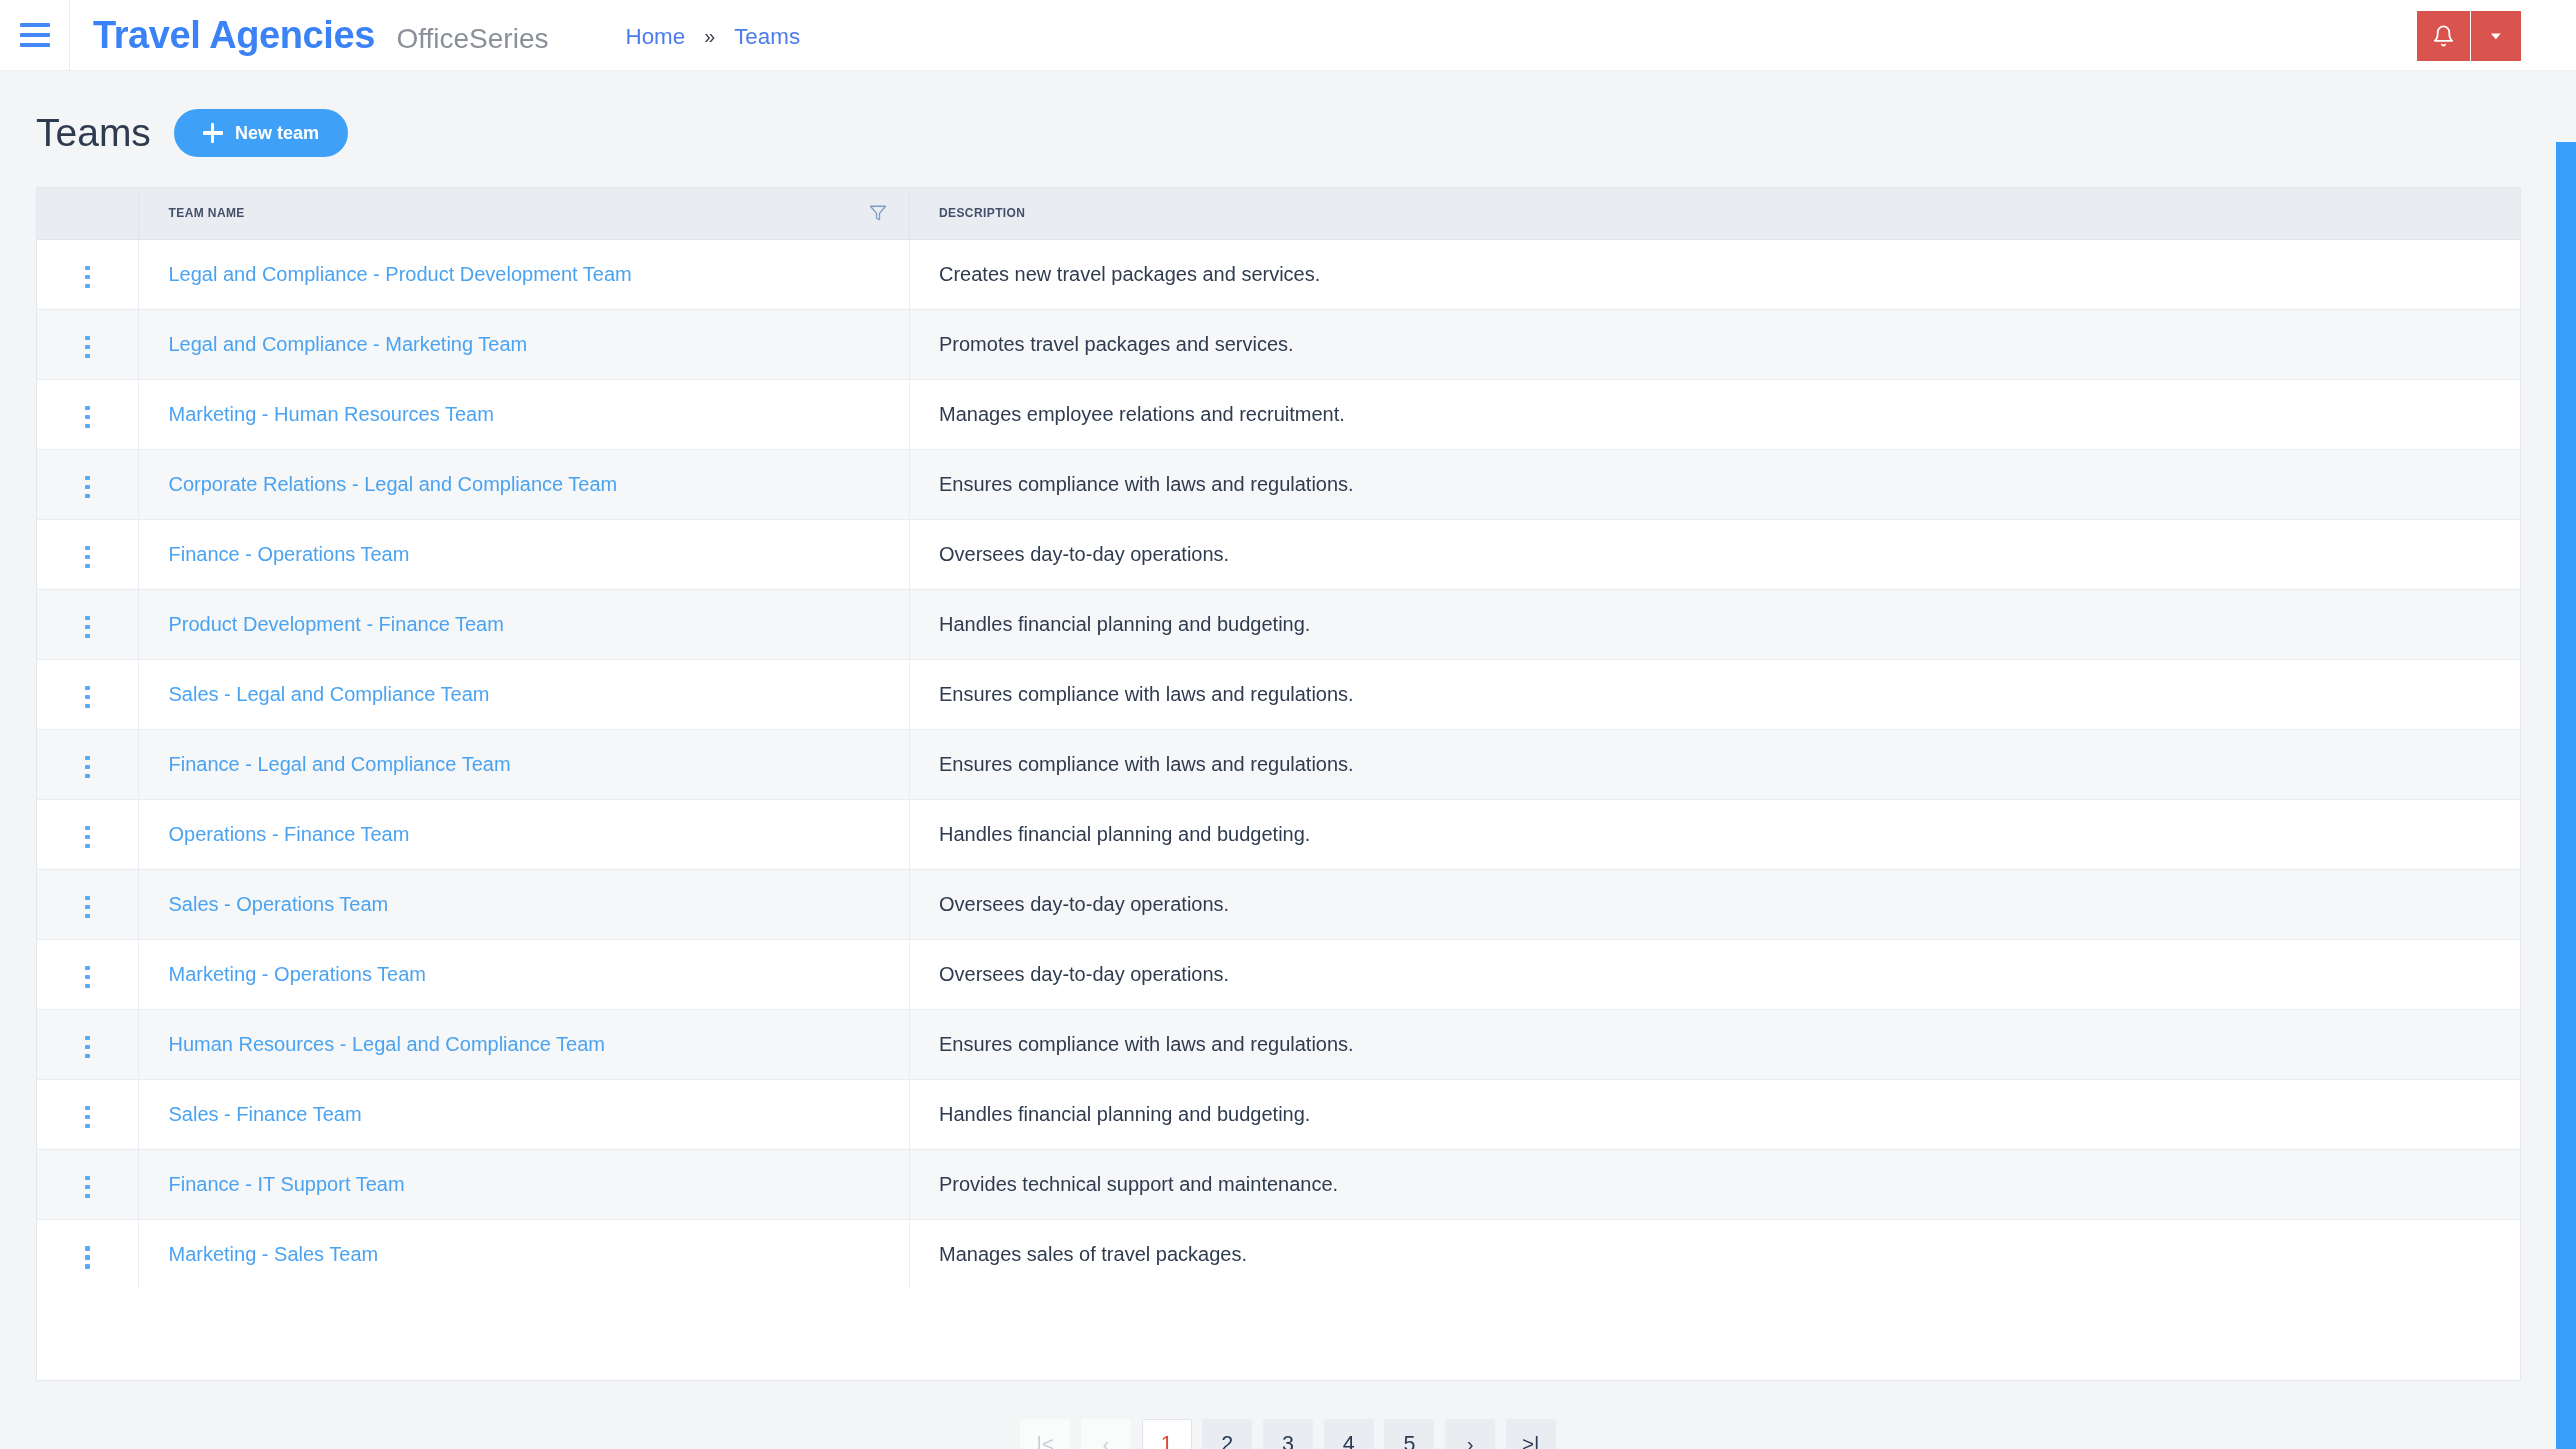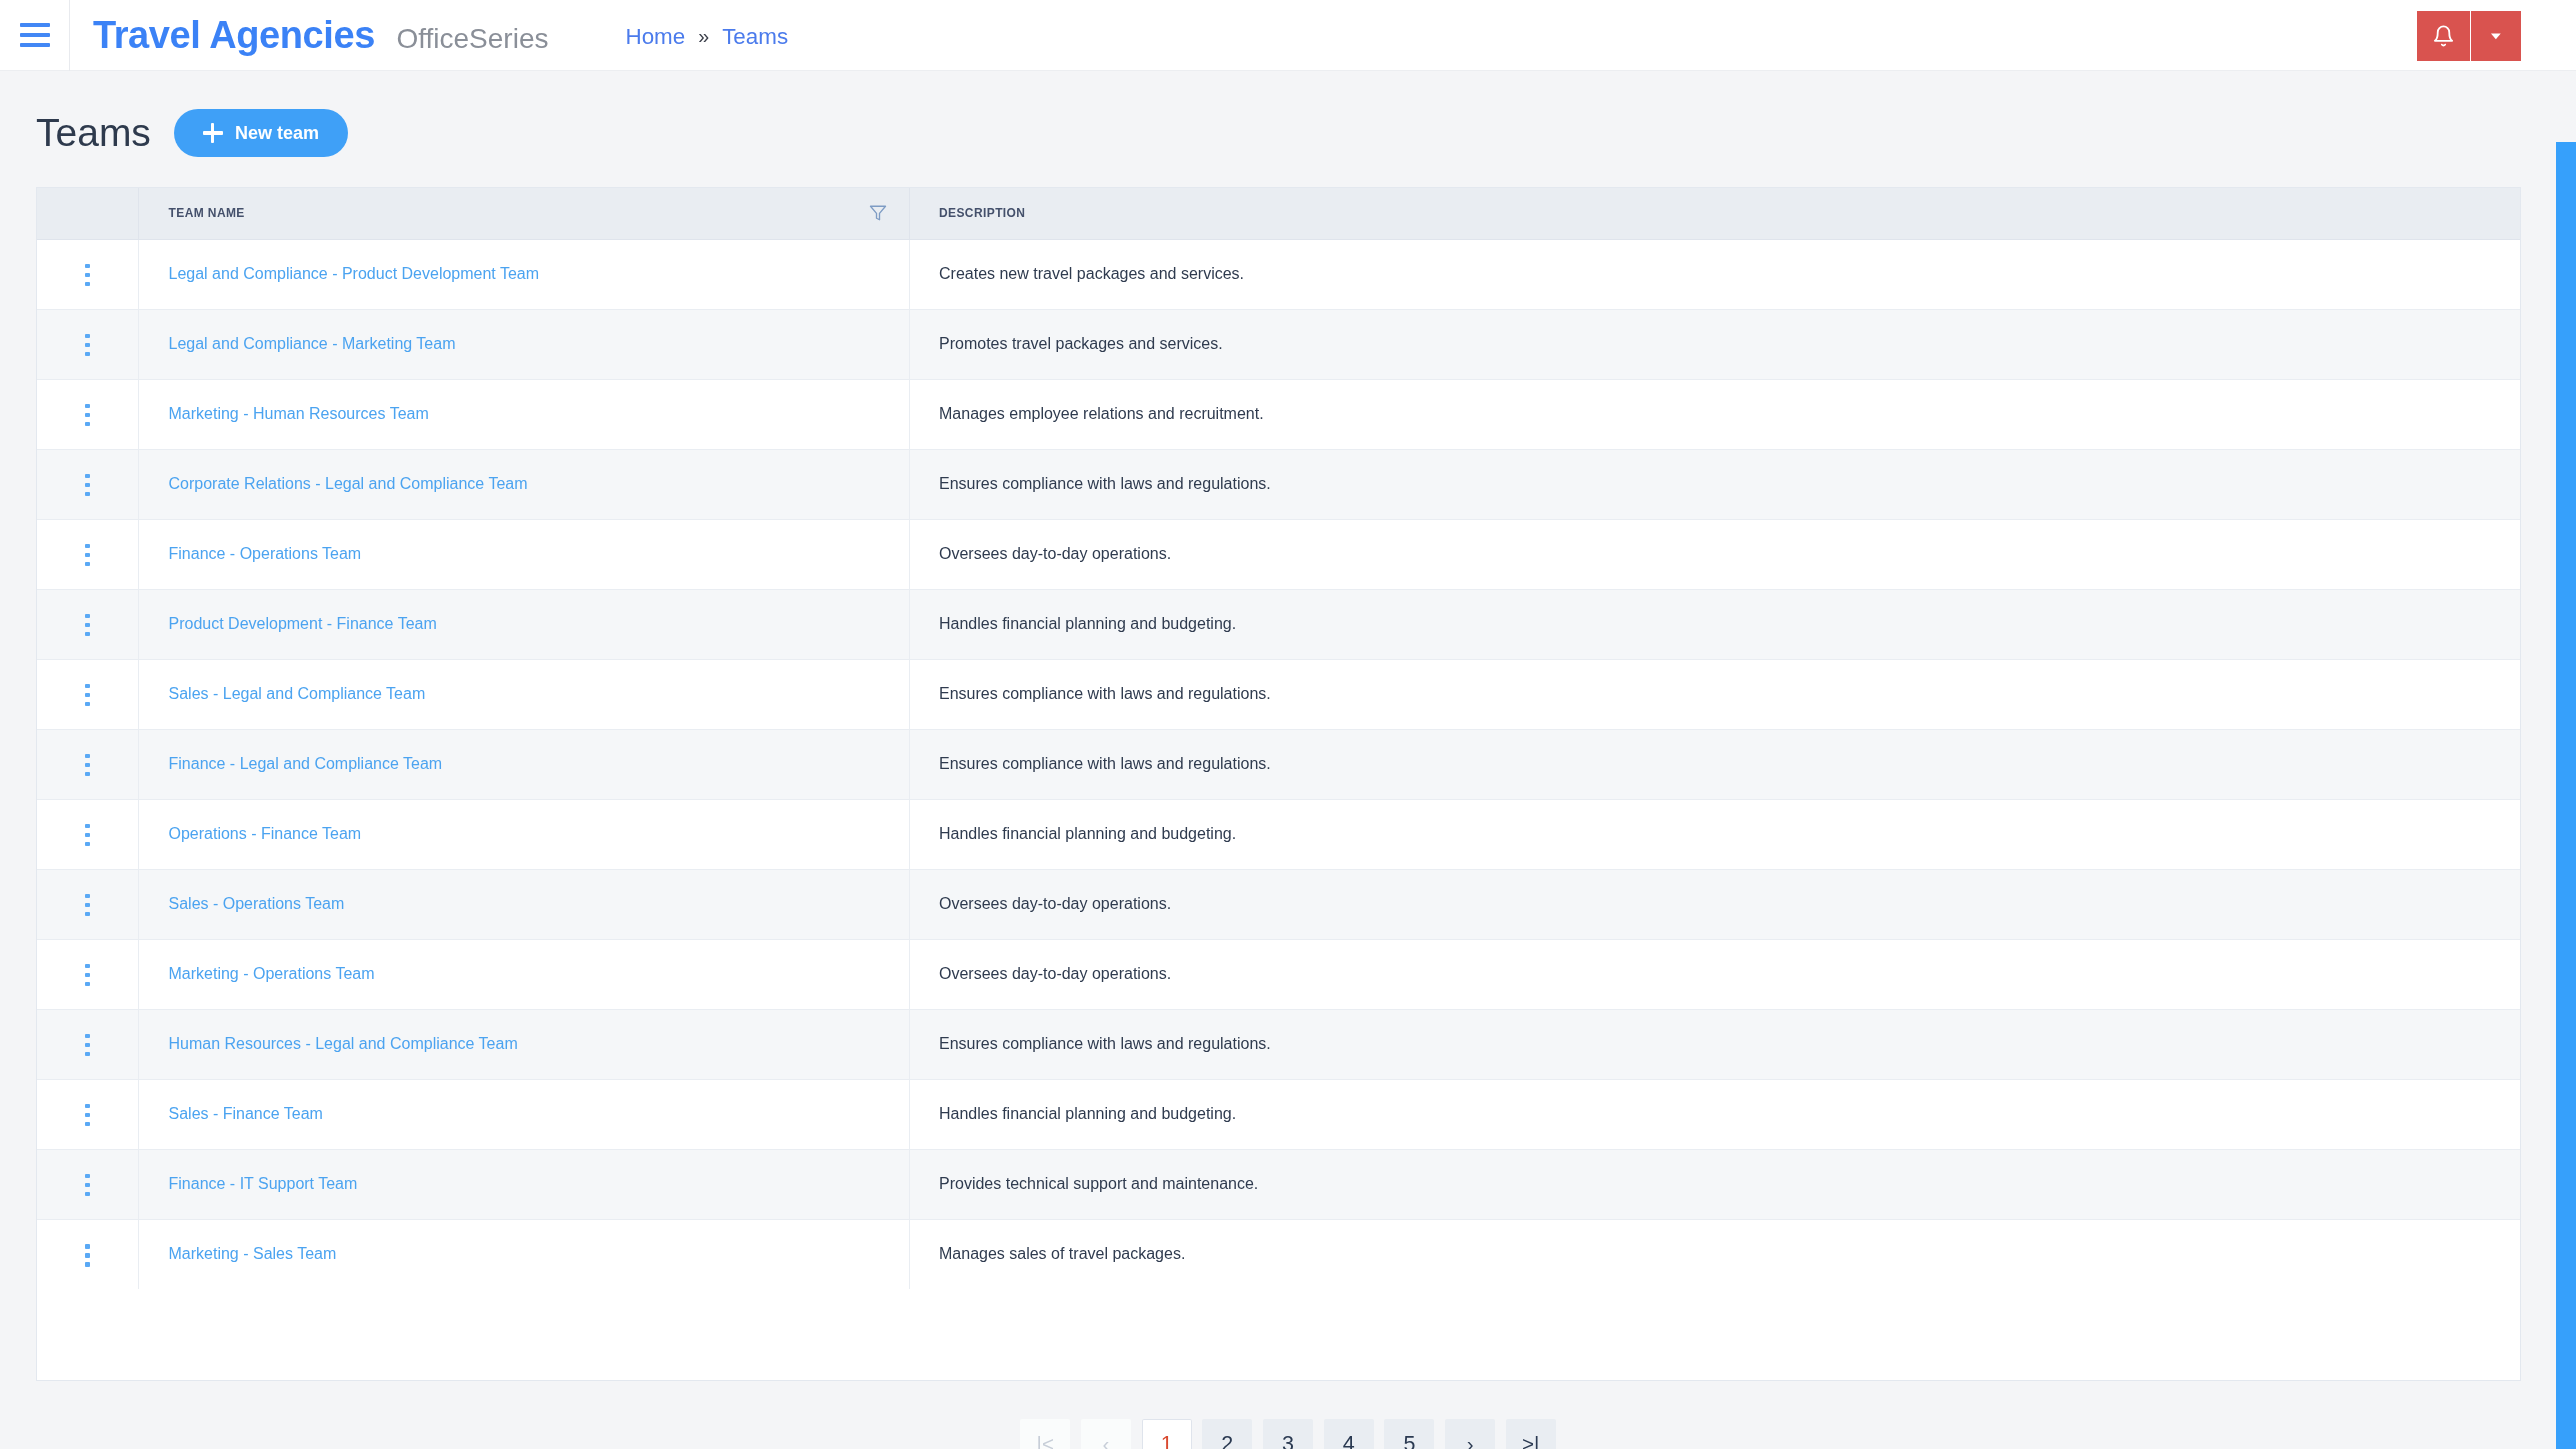--- a/index.html
+++ b/index.html
@@ -44,21 +44,21 @@
     color: #8a8f98;
     margin-left: 21.5px;
   }
 
   .breadcrumb {
     margin-left: 77px;
     font-size: 22.4px;
     color: #4b7bec;
     display: flex;
     align-items: center;
-    gap: 13px;
+    gap: 19px;
     align-self: center;
     padding-top: 3.6px;
   }
   .breadcrumb a { color: #4b7bec; text-decoration: none; cursor: pointer; }
   .breadcrumb .sep { color: #3b3f4a; font-size: 19.7px; }
 
   .navbar-right {
     position: absolute;
     right: 55px;
     top: 10.7px;
@@ -149,21 +149,21 @@
     right: 21.5px;
     top: 50%;
     transform: translateY(-50%);
     cursor: pointer;
     line-height: 0;
   }
 
   tbody td {
     height: 70px;
     border-bottom: 0.9px solid #e9edf2;
-    font-size: 16px;
+    font-size: 20px;
     vertical-align: middle;
   }
   tbody tr:nth-child(even) { background: #f5f7f9; }
   td.c-menu { text-align: center; border-right: 0.9px solid #e9edf2; }
   td.c-name { padding-left: 30px; border-right: 0.9px solid #e9edf2; }
   td.c-name a { color: #4ba3f0; text-decoration: none; cursor: pointer; }
   td.c-desc { padding-left: 29.5px; color: #2f3b4f; }
   tbody tr:last-child td { border-bottom: none; }
 
   .dots { display: inline-flex; flex-direction: column; gap: 4.5px; cursor: pointer; padding: 7.2px; }

